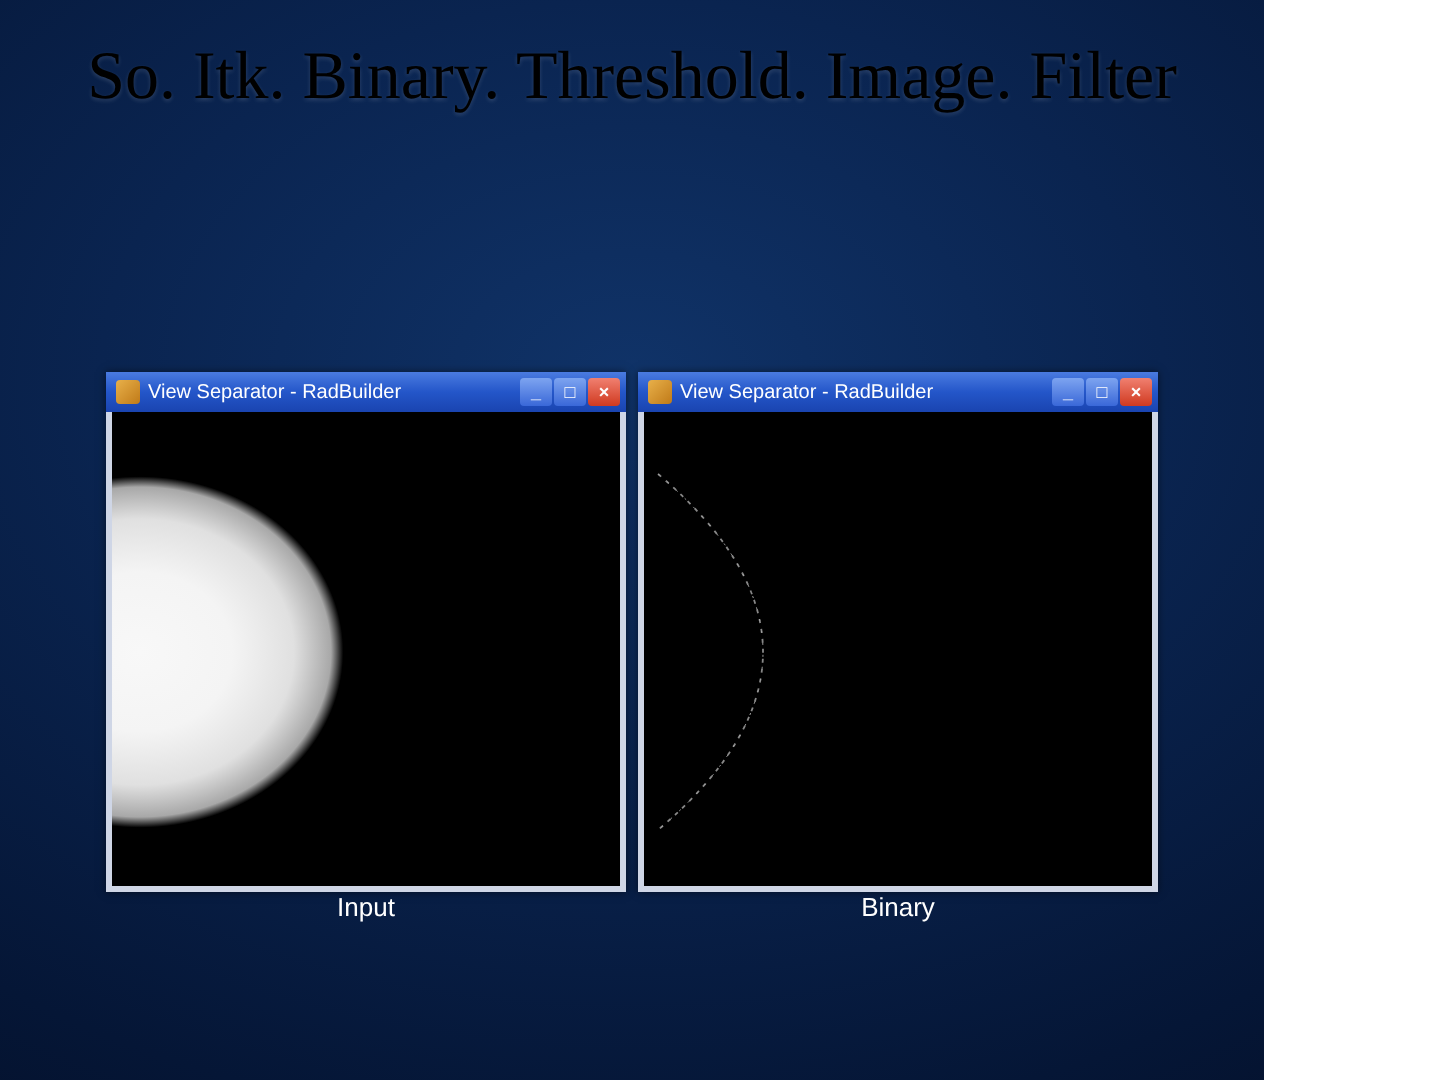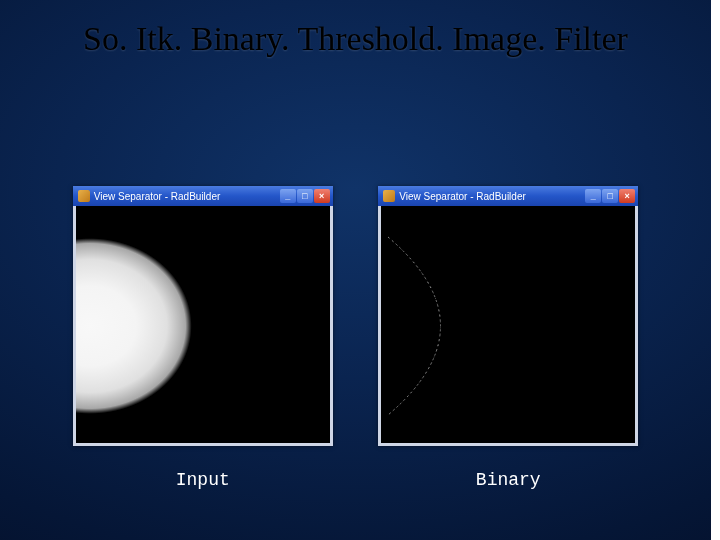--- a/index.html
+++ b/index.html
@@ -4,21 +4,21 @@
 <style>
   html, body {
     margin: 0;
     padding: 0;
     width: 720px;
     height: 540px;
     overflow: hidden;
     font-family: Garamond, Georgia, 'Times New Roman', serif;
   }
   .slide {
-    width: 711px;
+    width: 632px;
     height: 540px;
     background: radial-gradient(ellipse 120% 100% at 50% 35%, #103368 0%, #0a2450 35%, #051636 70%, #030c22 100%);
     position: relative;
     color: #fff;
   }
   .title {
     position: absolute;
     top: 20px;
     left: 0;
     right: 0;
@@ -148,24 +148,23 @@
     top: 25px;
     left: 2px;
     width: 130px;
     height: 190px;
   }
   .output-shape svg {
     width: 100%;
     height: 100%;
   }
   .caption {
-    margin-top: 24px;
-    font-size: 18px;
-    color: #fff;
-    font-family: Liberation Mono, monospace;
+    font-size: 13px;
+    color: #fff;
+    font-family: Liberation Sans, sans-serif;
   }
 </style>
 </head>
 <body>
 
 <div class="slide">
 
   <div class="title">So. Itk. Binary. Threshold. Image. Filter</div>
 
 

